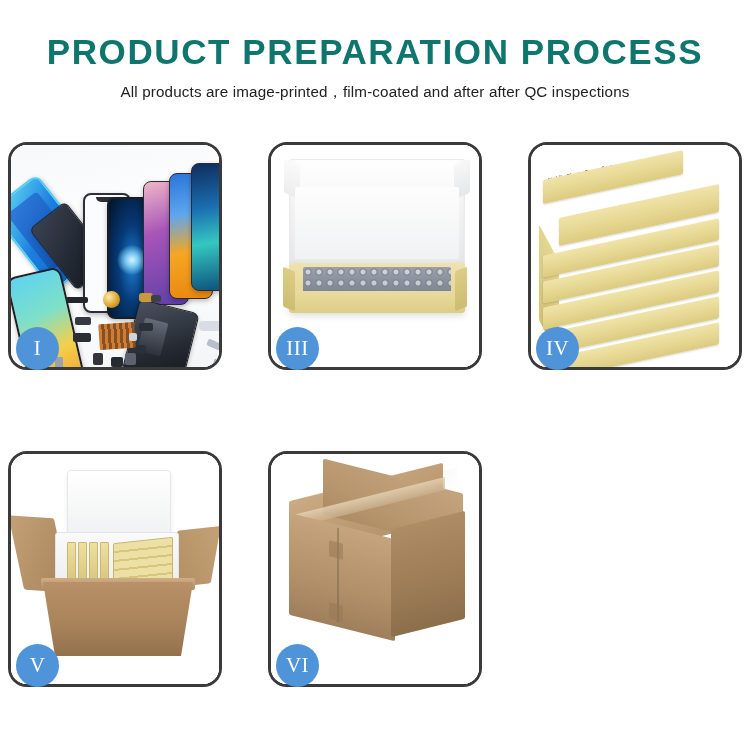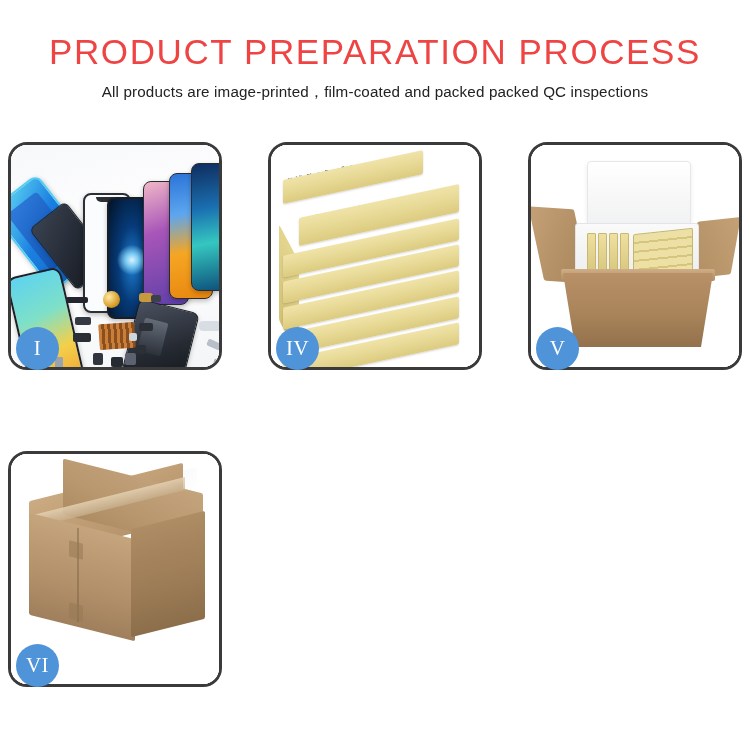--- a/index.html
+++ b/index.html
@@ -9,23 +9,23 @@
     font-family: "Liberation Sans", sans-serif;
     overflow: hidden;
   }
   .page { position: relative; width: 750px; height: 750px; background:#fff; }
 
   
   .header { text-align: center; padding-top: 34px; }
   .title {
     font-family: "Liberation Sans", sans-serif;
     font-size: 35px;
-    font-weight: 400;
+    font-weight: 700;
     letter-spacing: 1.6px;
-    color: #ef4444;
+    color: #0f766e;
     line-height: 1.05;
   }
   .subtitle {
     font-family: "Liberation Sans", sans-serif;
     font-size: 15.2px;
     font-weight: 400;
     color: #222222;
     letter-spacing: 0.15px;
     margin-top: 11px;
   }
@@ -374,21 +374,21 @@
     transform: skewY(-12deg);
   }
 </style>
 </head>
 <body>
 
 <div class="page">
 
   <div class="header">
     <div class="title">PRODUCT PREPARATION PROCESS</div>
-    <div class="subtitle">All products are image-printed，film-coated and packed packed QC inspections</div>
+    <div class="subtitle">All products are image-printed，film-coated and after after QC inspections</div>
   </div>
 
   <div class="grid">
 
     <div class="panel">
       <div class="panel-inner">
         <div class="scene1">
           <div class="ph p-blue-film"></div>
           <div class="ph p-darkpan"></div>
           <div class="ph p-glass"></div>
@@ -414,20 +414,34 @@
           <div class="sp sp13"></div>
           <div class="sp sp14"></div>
           <div class="sp sp15"></div>
           <div class="sp sp16"></div>
         </div>
       </div>
       <div class="badge">I</div>
     </div>
 
 
+    <div class="panel">
+      <div class="panel-inner">
+        <div class="scene3">
+          <div class="lid3"></div>
+          <div class="foam3"></div>
+          <div class="tray3"></div>
+          <div class="bubbles3"></div>
+          <div class="tray3-front"></div>
+          <div class="tray3-left"></div>
+          <div class="tray3-right"></div>
+        </div>
+      </div>
+      <div class="badge">III</div>
+    </div>
 
     <div class="panel">
       <div class="panel-inner">
         <div class="scene4">
           <div class="stack">
             <div class="kbox kside kb5"></div>
             <div class="kbox kside kb4"></div>
             <div class="kbox kside kb3"></div>
             <div class="kbox kside kb2"></div>
             <div class="kbox kside kb1"></div>

